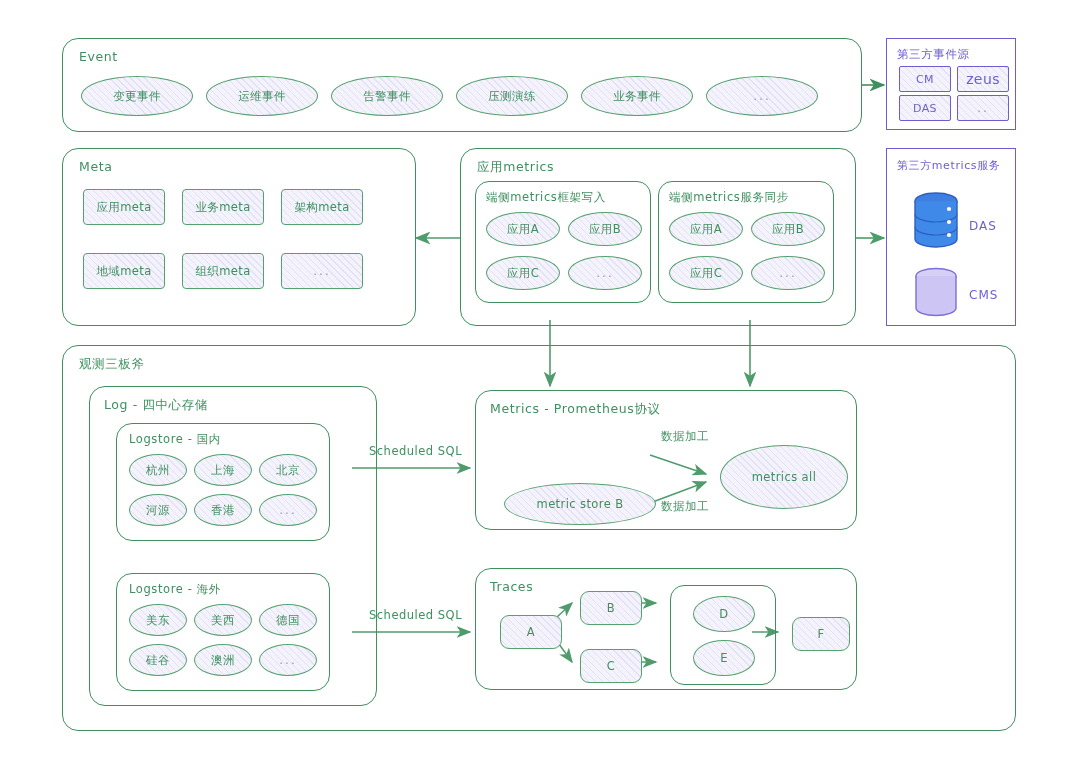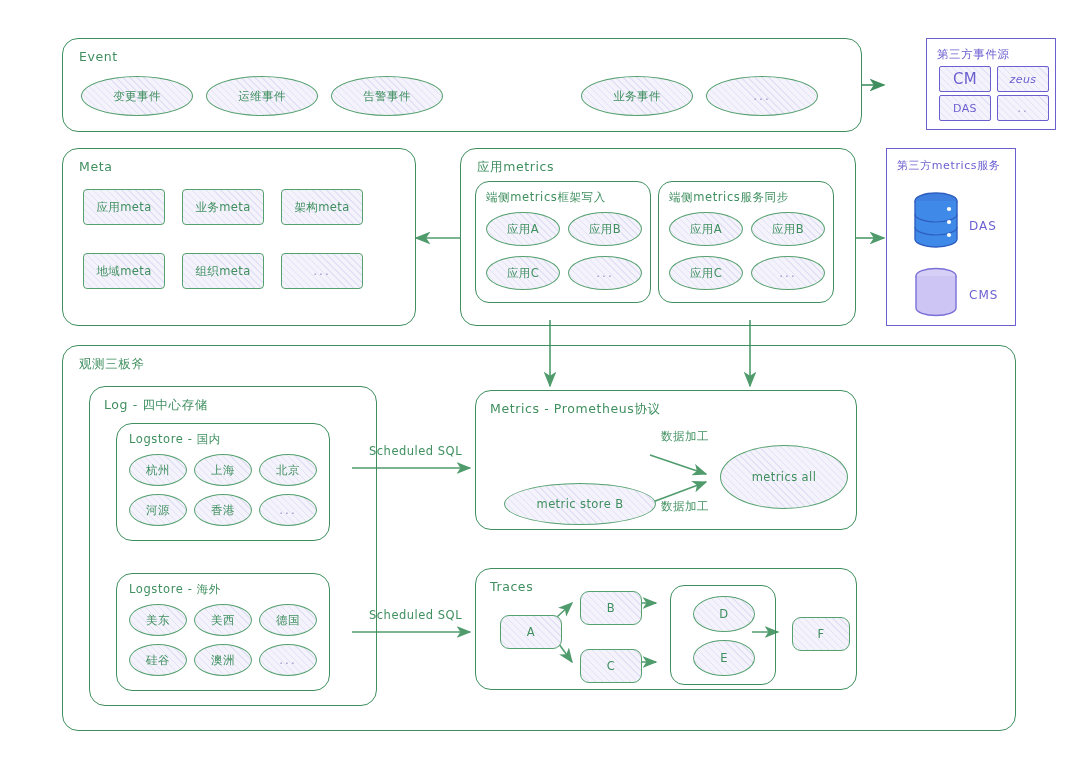--- a/index.html
+++ b/index.html
@@ -117,28 +117,29 @@
     <path d="M630,603 L656,603" stroke="#4f9b6c" stroke-width="1.5" fill="none" marker-end="url(#arrGL)"></path>
     <path d="M630,662 L656,662" stroke="#4f9b6c" stroke-width="1.5" fill="none" marker-end="url(#arrGL)"></path>
     <path d="M752,632 L778,632" stroke="#4f9b6c" stroke-width="1.5" fill="none" marker-end="url(#arrGL)"></path>
   </svg>
 
   <div class="panel" style="left:62px;top:38px;width:800px;height:94px;">
     <div class="ptitle" style="left:16px;top:10px;">Event</div>
     <div class="node ell" style="left:18px;top:37px;width:112px;height:40px;">变更事件</div>
     <div class="node ell" style="left:143px;top:37px;width:112px;height:40px;">运维事件</div>
     <div class="node ell" style="left:268px;top:37px;width:112px;height:40px;">告警事件</div>
+    <div class="node ell" style="left:393px;top:37px;width:112px;height:40px;">压测演练</div>
     <div class="node ell" style="left:518px;top:37px;width:112px;height:40px;">业务事件</div>
     <div class="node ell dots" style="left:643px;top:37px;width:112px;height:40px;">...</div>
   </div>
 
-  <div class="panel-purple" style="left:926px;top:38px;width:130px;height:92px;">
+  <div class="panel-purple" style="left:886px;top:38px;width:130px;height:92px;">
     <div class="ptitle purple" style="left:10px;top:8px;font-size:11.5px;">第三方事件源</div>
-    <div class="node purple" style="left:12px;top:27px;width:52px;height:26px;font-size:15px;">CM</div>
-    <div class="node purple" style="left:70px;top:27px;width:52px;height:26px;font-size:11px;font-style:italic;">zeus</div>
+    <div class="node purple" style="left:12px;top:27px;width:52px;height:26px;font-size:11px;">CM</div>
+    <div class="node purple" style="left:70px;top:27px;width:52px;height:26px;font-size:14px;">zeus</div>
     <div class="node purple" style="left:12px;top:56px;width:52px;height:26px;font-size:11px;">DAS</div>
     <div class="node purple dots" style="left:70px;top:56px;width:52px;height:26px;">..</div>
   </div>
 
   <div class="panel" style="left:62px;top:148px;width:354px;height:178px;">
     <div class="ptitle" style="left:16px;top:10px;">Meta</div>
     <div class="node rect" style="left:20px;top:40px;width:82px;height:36px;">应用meta</div>
     <div class="node rect" style="left:119px;top:40px;width:82px;height:36px;">业务meta</div>
     <div class="node rect" style="left:218px;top:40px;width:82px;height:36px;">架构meta</div>
     <div class="node rect" style="left:20px;top:104px;width:82px;height:36px;">地域meta</div>

